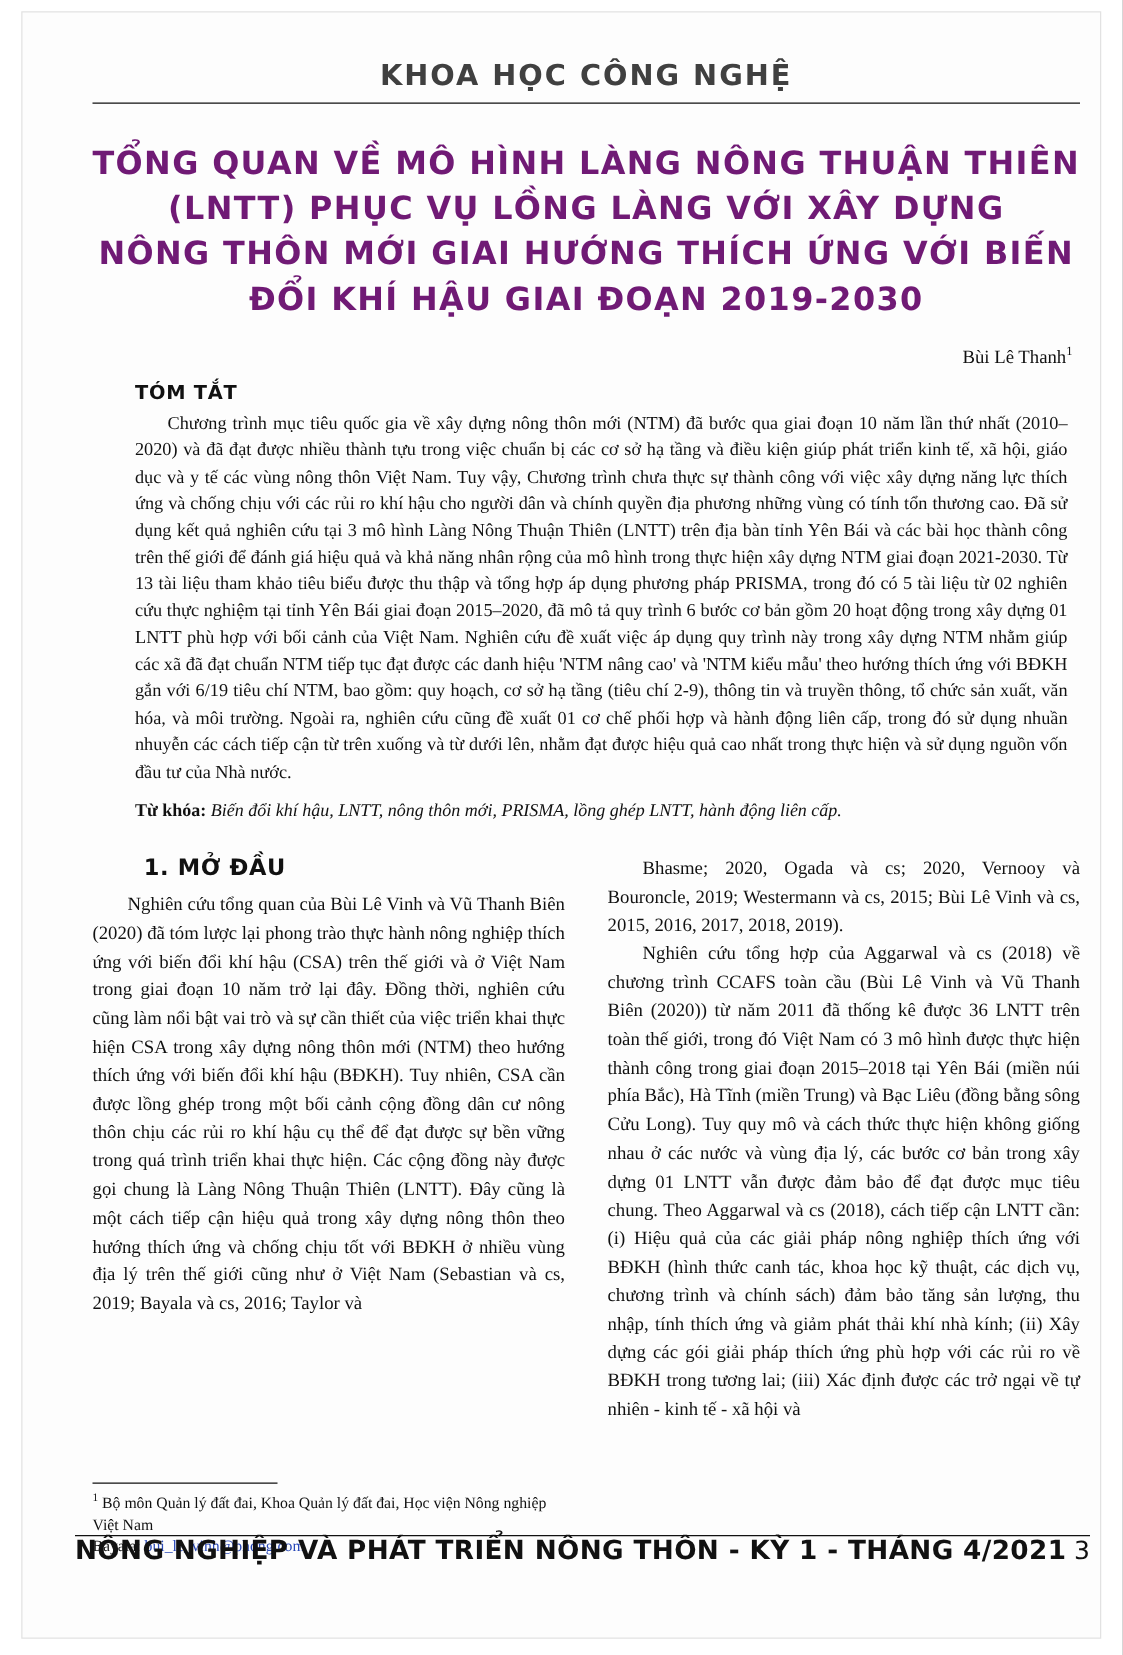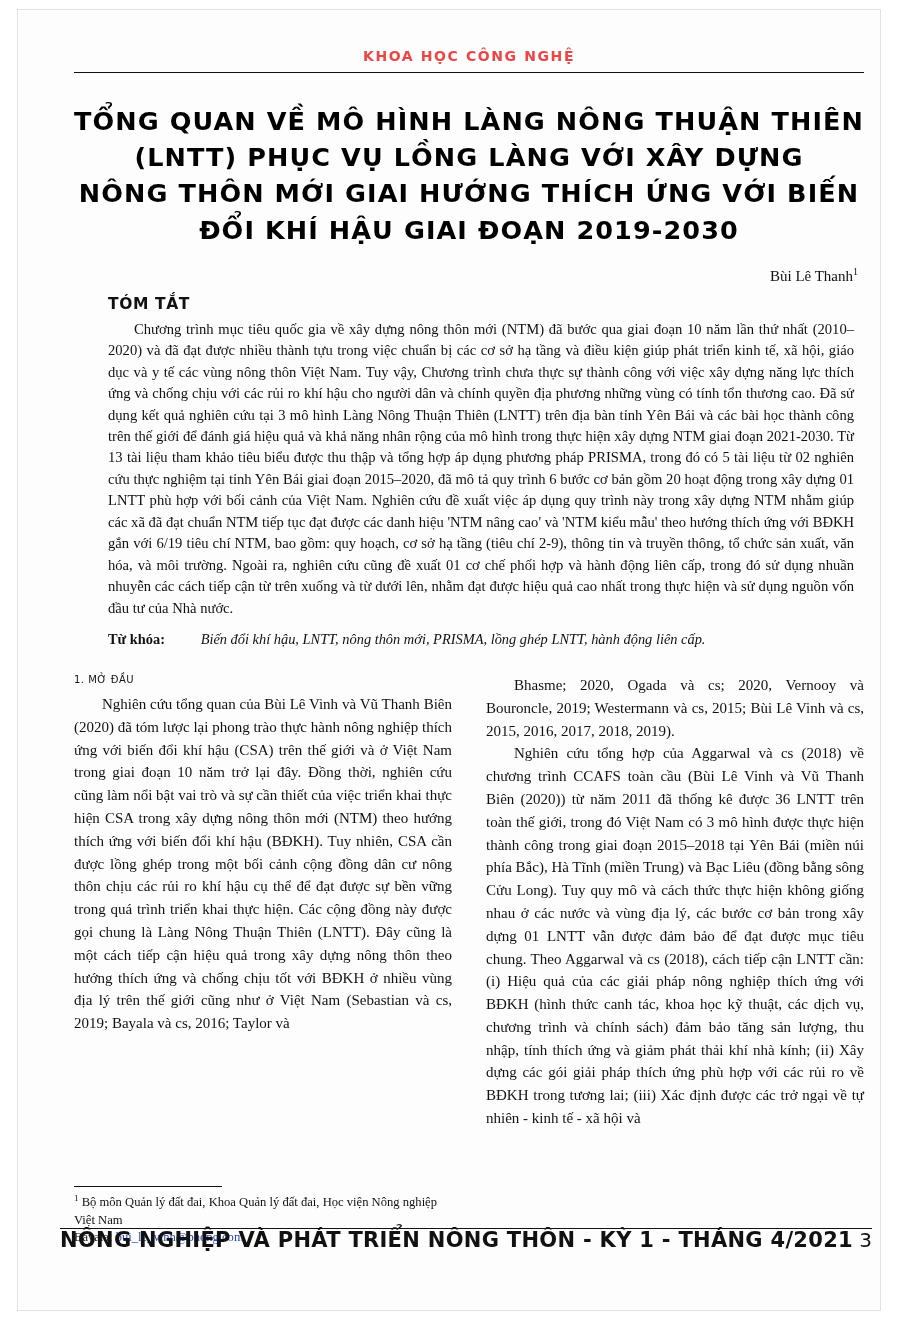--- a/index.html
+++ b/index.html
@@ -31,41 +31,41 @@
     left: 56px;
     top: 38px;
     width: 790px;
   }
 
   
   .journal-header {
     text-align: center;
     font-family: "DejaVu Sans", sans-serif;
     font-weight: bold;
-    font-size: 14px;
+    font-size: 23px;
     letter-spacing: 1.6px;
-    color: #ef4444;
+    color: #404040;
   }
   .header-rule {
     border: none;
     border-top: 1.6px solid #111;
     margin: 8px 0 0 0;
     width: 100%;
   }
 
   
   .title {
     margin-top: 30px;
     text-align: center;
     font-family: "DejaVu Sans", sans-serif;
     font-weight: bold;
     font-size: 25.5px;
     line-height: 1.42;
     letter-spacing: 1.1px;
-    color: #000000;
+    color: #701a75;
   }
   .title span { display: block; }
 
   
   .author-line {
     margin-top: 18px;
     text-align: right;
     font-size: 15px;
     padding-right: 6px;
   }
@@ -89,37 +89,38 @@
     line-height: 1.47;
     text-align: justify;
     text-indent: 26px;
   }
   .keywords {
     margin-top: 12px;
     font-size: 14.4px;
     text-align: justify;
   }
   .keywords b { font-weight: bold; }
-  .keywords i { font-style: italic; margin-left: 32px; }
+  .keywords i { font-style: italic; }
 
   
   .columns {
     margin-top: 26px;
     display: flex;
     gap: 34px;
   }
   .col {
     width: 378px;
   }
   .section-heading {
     font-family: "DejaVu Sans", sans-serif;
-    font-weight: normal;
-    font-size: 10px;
+    font-weight: bold;
+    font-size: 18px;
     letter-spacing: 0.5px;
     margin-bottom: 8px;
+    margin-left: 41px;
   }
   .col p {
     margin: 0;
     font-size: 15px;
     line-height: 1.52;
     text-align: justify;
     text-indent: 28px;
   }
   .col p + p { margin-top: 0px; }
 

